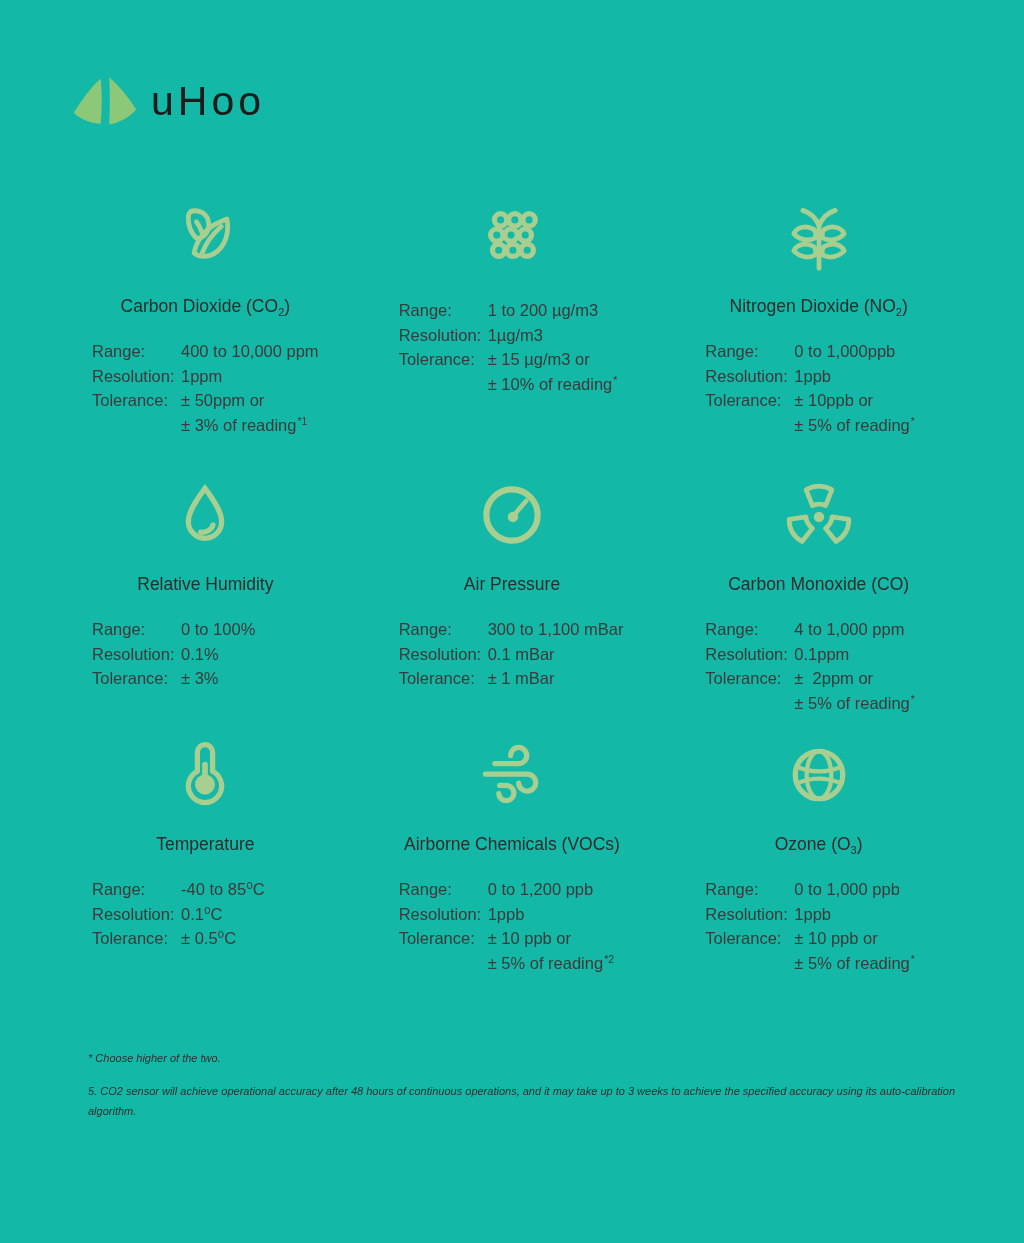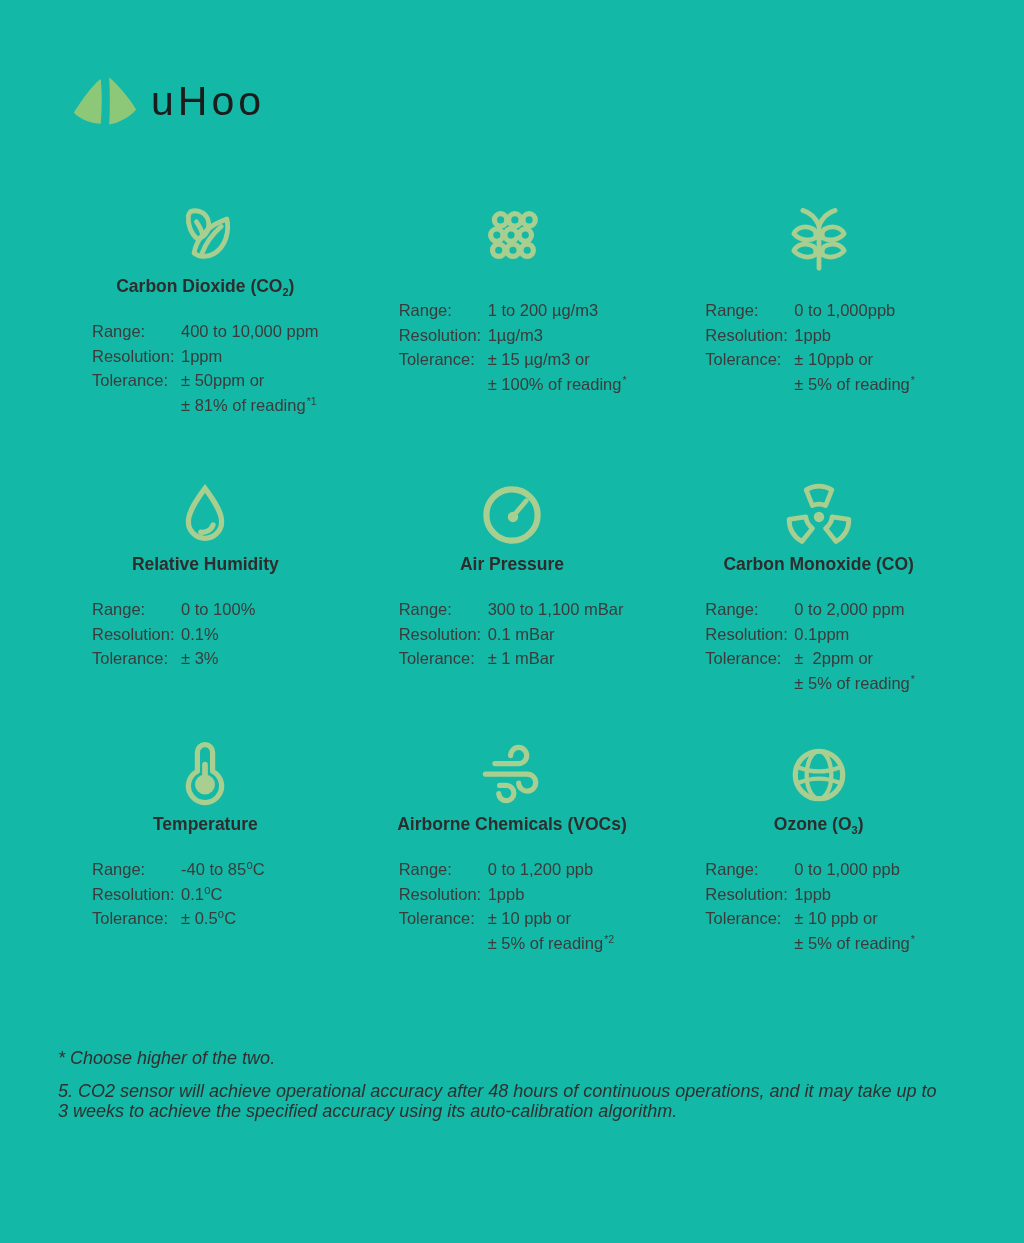--- a/index.html
+++ b/index.html
@@ -9,30 +9,30 @@
   .logo{position:absolute;left:73px;top:72px;display:flex;align-items:center;gap:14px;}
   .logo svg{display:block;}
   .brand{font-size:41px;color:#1c1c1c;letter-spacing:4px;font-weight:400;line-height:56px;}
 
   .grid{position:absolute;left:52px;top:198px;width:920px;
         display:grid;grid-template-columns:repeat(3,1fr);
         grid-template-rows:278px 260px 260px;}
   .cell{}
   .icon-wrap{height:78px;display:flex;justify-content:center;align-items:center;}
   .icon-wrap svg{width:76px;height:76px;display:block;}
-  .title{text-align:center;margin-top:0;font-weight:bold;font-size:17.5px;color:#2d2d2d;}
+  .title{text-align:center;margin-top:20px;font-weight:normal;font-size:17.5px;color:#2d2d2d;}
   .title .sub{font-size:11px;position:relative;top:4px;letter-spacing:0;}
   .specs{margin:22px 0 0 40px;font-size:16.5px;color:#3b3b3b;}
   .spec-row{display:flex;line-height:24.5px;}
   .spec-label{width:89px;flex:none;}
   .spec-value{white-space:pre;}
   .sup{font-size:10.5px;position:relative;top:-4px;margin-left:1px;}
 
-  .footnotes{position:absolute;left:58px;top:1048px;width:882px;
-             font-style:italic;font-size:18px;color:#2f2f2f;line-height:20px;}
+  .footnotes{position:absolute;left:88px;top:1048px;width:882px;
+             font-style:italic;font-size:11px;color:#2f2f2f;line-height:20px;}
   .footnotes p{margin:0 0 13px 0;}
 </style>
 </head>
 <body>
 
 <div class="page">
 
   <div class="logo">
     <svg width="64" height="58" viewBox="0 0 76 58" aria-hidden="true">
       <path id="logo-petal-left" d="M33 3 C26 7 10 28 1 43 C9 51 22 56 33 56 C34.5 38 34.5 19 33 3 Z" fill="#8dc878"></path>
@@ -65,21 +65,21 @@
             <span class="spec-value">1ppm</span>
             <span class="sup"></span>
           </div>
           <div class="spec-row">
             <span class="spec-label">Tolerance:</span>
             <span class="spec-value">± 50ppm or</span>
             <span class="sup"></span>
           </div>
           <div class="spec-row">
             <span class="spec-label"></span>
-            <span class="spec-value">± 81% of reading</span>
+            <span class="spec-value">± 3% of reading</span>
             <span class="sup">*1</span>
           </div>
         </div>
       </div>
       <div class="cell">
         <div class="icon-wrap">
           <svg viewBox="0 0 80 80">
             <g fill="none" stroke="#a8cf8f" stroke-width="5.5">
     <circle cx="28" cy="22" r="6.5"></circle>
               <circle cx="43" cy="22" r="6.5"></circle>
@@ -104,39 +104,40 @@
             <span class="spec-value">1µg/m3</span>
             <span class="sup"></span>
           </div>
           <div class="spec-row">
             <span class="spec-label">Tolerance:</span>
             <span class="spec-value">± 15 µg/m3 or</span>
             <span class="sup"></span>
           </div>
           <div class="spec-row">
             <span class="spec-label"></span>
-            <span class="spec-value">± 100% of reading</span>
+            <span class="spec-value">± 10% of reading</span>
             <span class="sup">*</span>
           </div>
         </div>
       </div>
       <div class="cell">
         <div class="icon-wrap">
           <svg viewBox="0 0 80 80">
             <g fill="none" stroke="#a8cf8f" stroke-width="5" stroke-linecap="round" stroke-linejoin="round">
     <path d="M40 73 L40 28"></path>
     <path d="M40 28 C36 19 30 14 23 12"></path>
     <path d="M40 28 C44 19 50 14 57 12"></path>
     <path d="M36 41 C29 45 19 43 13.5 36.5 C17 29 27 27.5 34.5 32 C36.5 34 37 38 36 41 Z"></path>
     <path d="M44 41 C51 45 61 43 66.5 36.5 C63 29 53 27.5 45.5 32 C43.5 34 43 38 44 41 Z"></path>
     <path d="M36 59 C29 63 19 61 13.5 54.5 C17 47 27 45.5 34.5 50 C36.5 52 37 56 36 59 Z"></path>
     <path d="M44 59 C51 63 61 61 66.5 54.5 C63 47 53 45.5 45.5 50 C43.5 52 43 56 44 59 Z"></path>
   </g>
           </svg>
         </div>
+        <div class="title"><span>Nitrogen Dioxide (NO</span><span class="sub">2</span><span>)</span></div>
         <div class="specs">
           <div class="spec-row">
             <span class="spec-label">Range:</span>
             <span class="spec-value">0 to 1,000ppb</span>
             <span class="sup"></span>
           </div>
           <div class="spec-row">
             <span class="spec-label">Resolution:</span>
             <span class="spec-value">1ppb</span>
             <span class="sup"></span>
@@ -218,21 +219,21 @@
     <path d="M33 30 L26.5 13.5 C35 8.5 45 8.5 53.5 13.5 L47 30 C42.5 28 37.5 28 33 30 Z"></path>
     <path d="M33 30 L26.5 13.5 C35 8.5 45 8.5 53.5 13.5 L47 30 C42.5 28 37.5 28 33 30 Z" transform="rotate(120 40 42)"></path>
     <path d="M33 30 L26.5 13.5 C35 8.5 45 8.5 53.5 13.5 L47 30 C42.5 28 37.5 28 33 30 Z" transform="rotate(240 40 42)"></path>
   </g>
           </svg>
         </div>
         <div class="title"><span>Carbon Monoxide (CO)</span><span class="sub"></span><span></span></div>
         <div class="specs">
           <div class="spec-row">
             <span class="spec-label">Range:</span>
-            <span class="spec-value">0 to 2,000 ppm</span>
+            <span class="spec-value">4 to 1,000 ppm</span>
             <span class="sup"></span>
           </div>
           <div class="spec-row">
             <span class="spec-label">Resolution:</span>
             <span class="spec-value">0.1ppm</span>
             <span class="sup"></span>
           </div>
           <div class="spec-row">
             <span class="spec-label">Tolerance:</span>
             <span class="spec-value">±  2ppm or</span>

